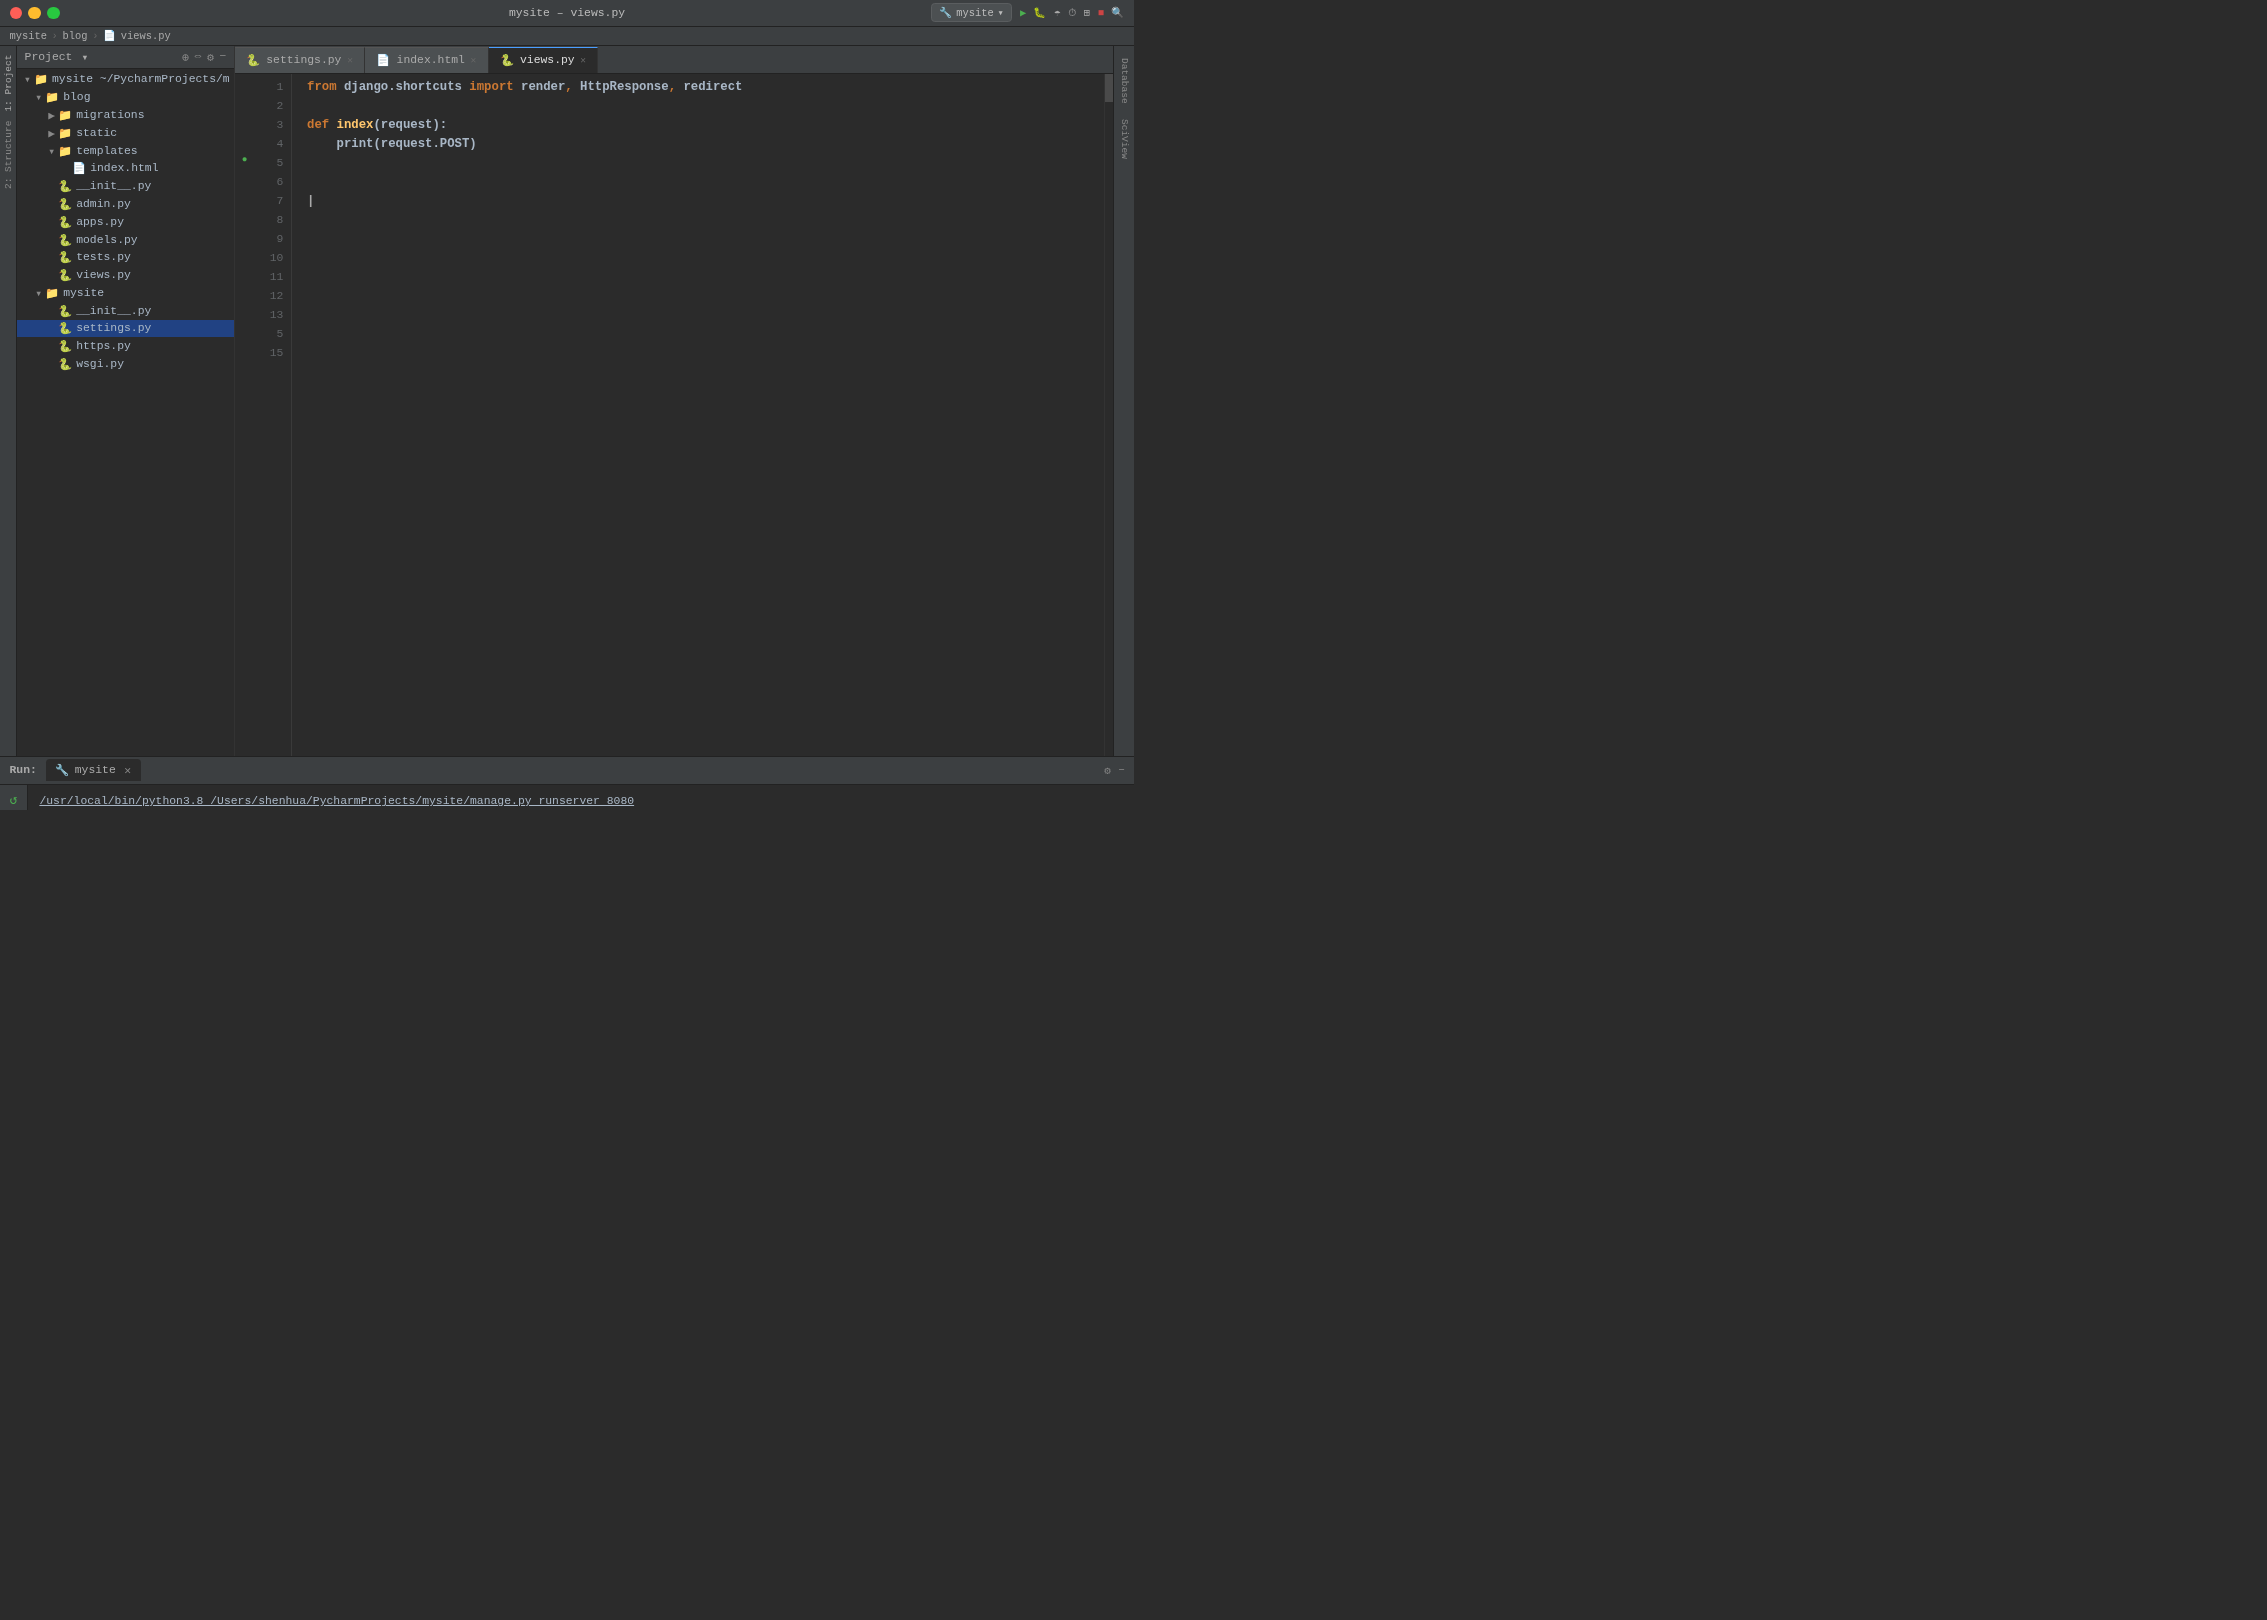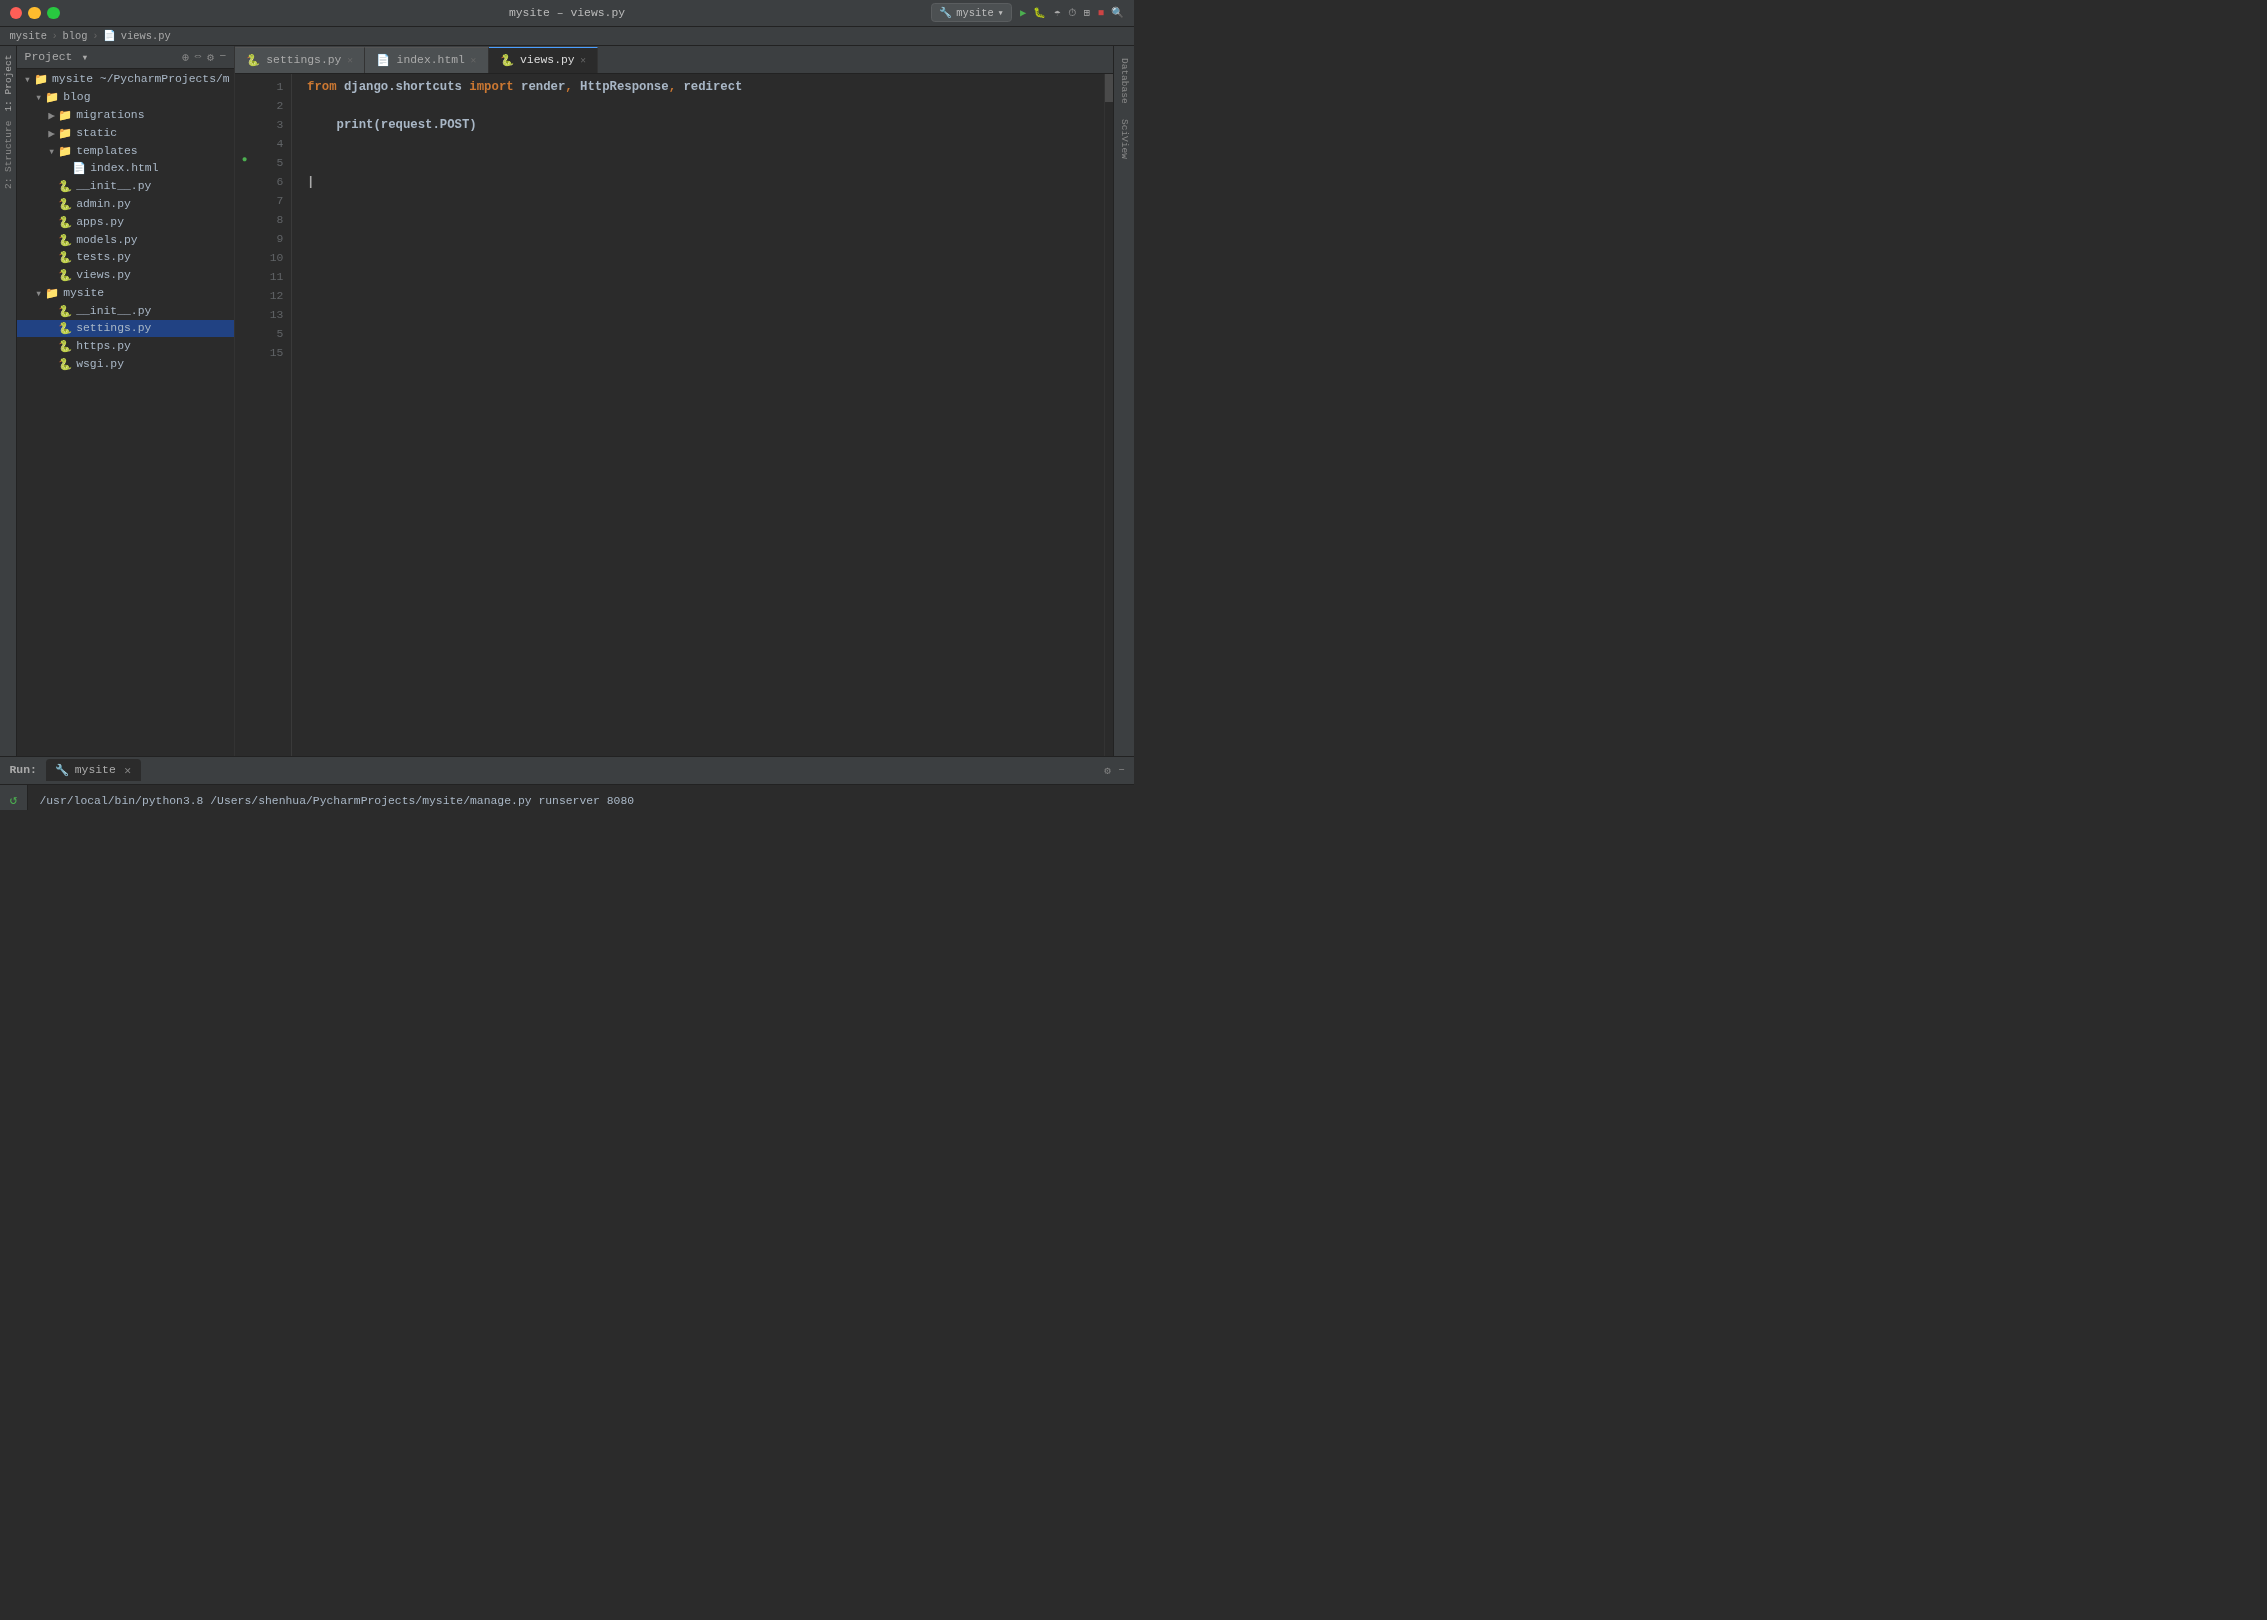--- a/index.html
+++ b/index.html
@@ -328,21 +328,21 @@
     .tool-btn.green { color: #4caf50; }
     .console-output {
       flex: 1;
       padding: 7.6px 11.4px;
       font-size: 11.4px;
       line-height: 19px;
       overflow-y: auto;
       color: #a9b7c6;
       font-family: 'Menlo', 'Monaco', 'Courier New', monospace;
     }
-    .console-line { white-space: pre-wrap; margin-bottom: 4px; }
+    .console-line { white-space: pre-wrap; margin-bottom: 4px; text-decoration: underline; }
     .console-link { color: #589df6; text-decoration: underline; cursor: pointer; }
     .console-error { color: #cc4444; }
     .console-highlight {
       border: 1.4px solid #cc4444;
       border-radius: 1.9px;
       padding: 0.9px 1.9px;
       display: inline;
     }
 
     
@@ -622,20 +622,21 @@
         <div>11</div>
           <div>12</div>
           <div>13</div>
           <div>5</div>
           <div>15</div>
       </div>
 
       <div class="code-content">
         <div class="code-line"><span class="kw">from</span> django.shortcuts <span class="kw">import</span> render<span style="color:#cc7832;">,</span> HttpResponse<span style="color:#cc7832;">,</span> redirect</div>
         <div class="code-line"></div>
+        <div class="code-line"><span class="kw">def</span> <span class="fn">index</span>(request):</div>
         <div class="code-line">    <span class="builtin">print</span>(request.POST)</div>
         <div class="code-line"></div>
         <div class="code-line"></div>
         <div class="code-line"><span class="cursor-line"></span></div>
         <div class="code-line"></div>
         <div class="code-line"></div>
         <div class="code-line"></div>
         <div class="code-line"></div>
         <div class="code-line"></div>
         <div class="code-line"></div>

